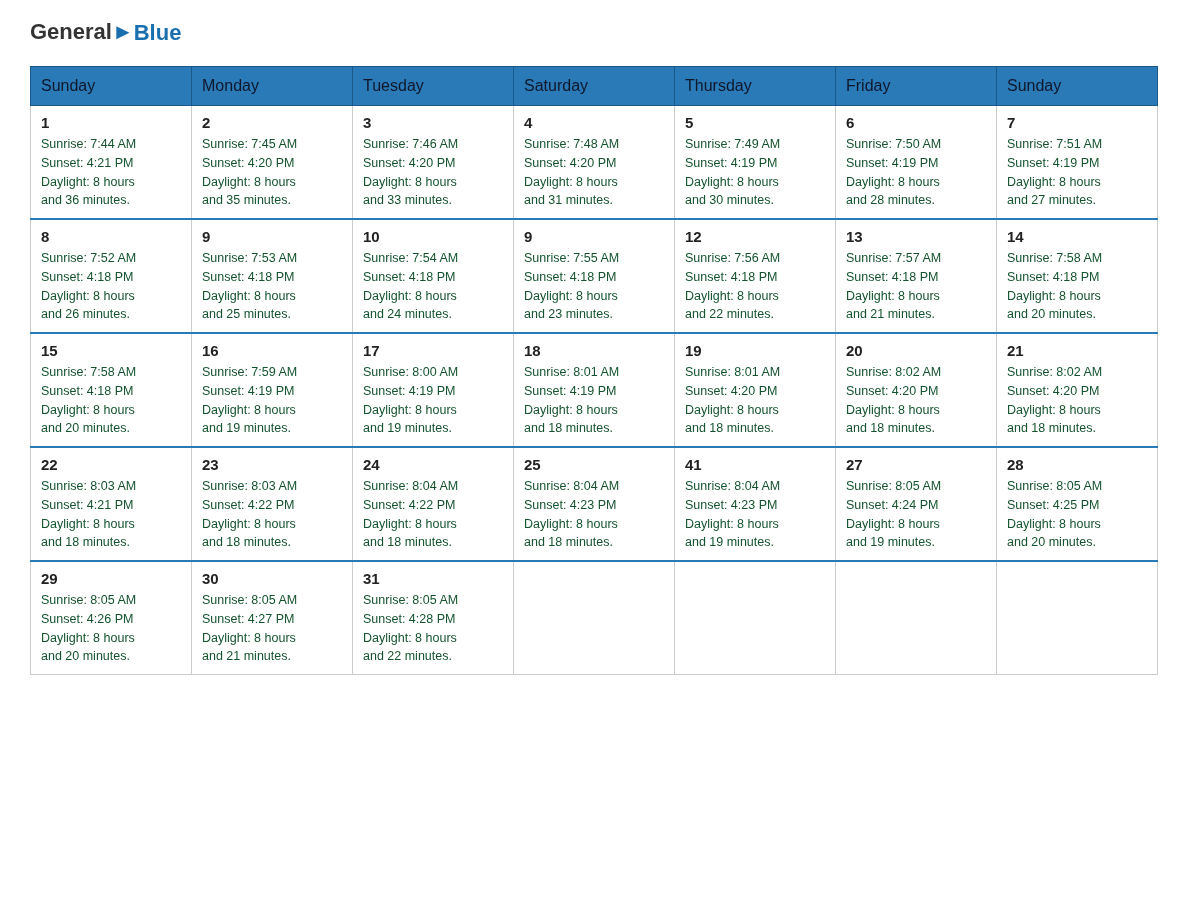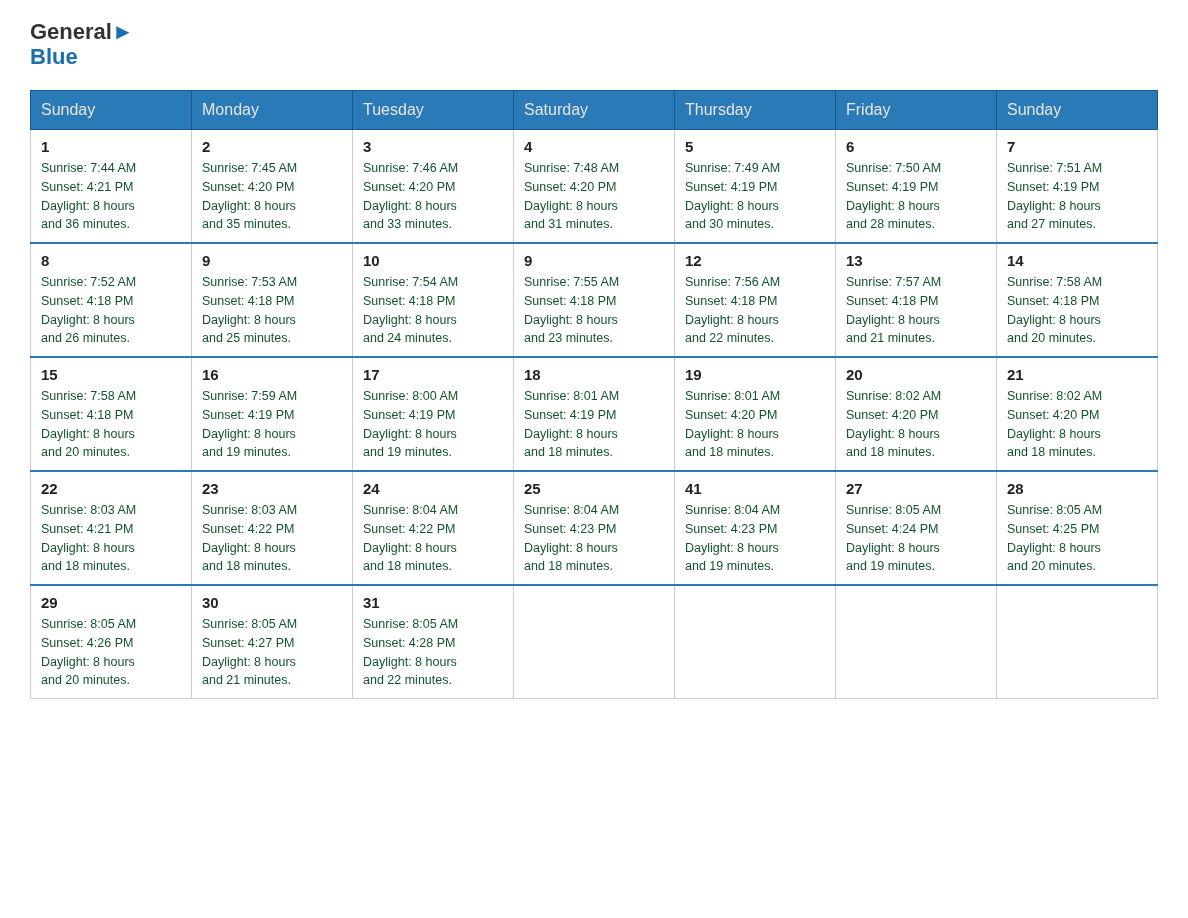--- a/index.html
+++ b/index.html
@@ -11,21 +11,21 @@
       padding: 20px 30px;
     }
     .header {
       display: flex;
       justify-content: space-between;
       align-items: flex-start;
       margin-bottom: 20px;
     }
     .logo-block {
       display: flex;
-      flex-direction: column;
+      flex-direction: row;
       align-items: flex-start;
     }
     .logo-general {
       font-size: 22px;
       font-weight: bold;
       color: #333;
       line-height: 1.1;
     }
     .logo-general-blue {
       color: #1a6faf;
@@ -52,21 +52,21 @@
       font-size: 20px;
       color: #444;
     }
     .calendar {
       width: 100%;
       border-collapse: collapse;
       border: 1px solid #999;
     }
     .calendar th {
       background-color: #2a7ab8;
-      color: #e5e5e5;
+      color: #0f172a;
       padding: 10px 10px;
       text-align: left;
       font-size: 16px;
       font-weight: normal;
       border: 1px solid #1a5a8a;
     }
     .calendar td {
       vertical-align: top;
       padding: 8px 10px;
       border: 1px solid #ccc;

